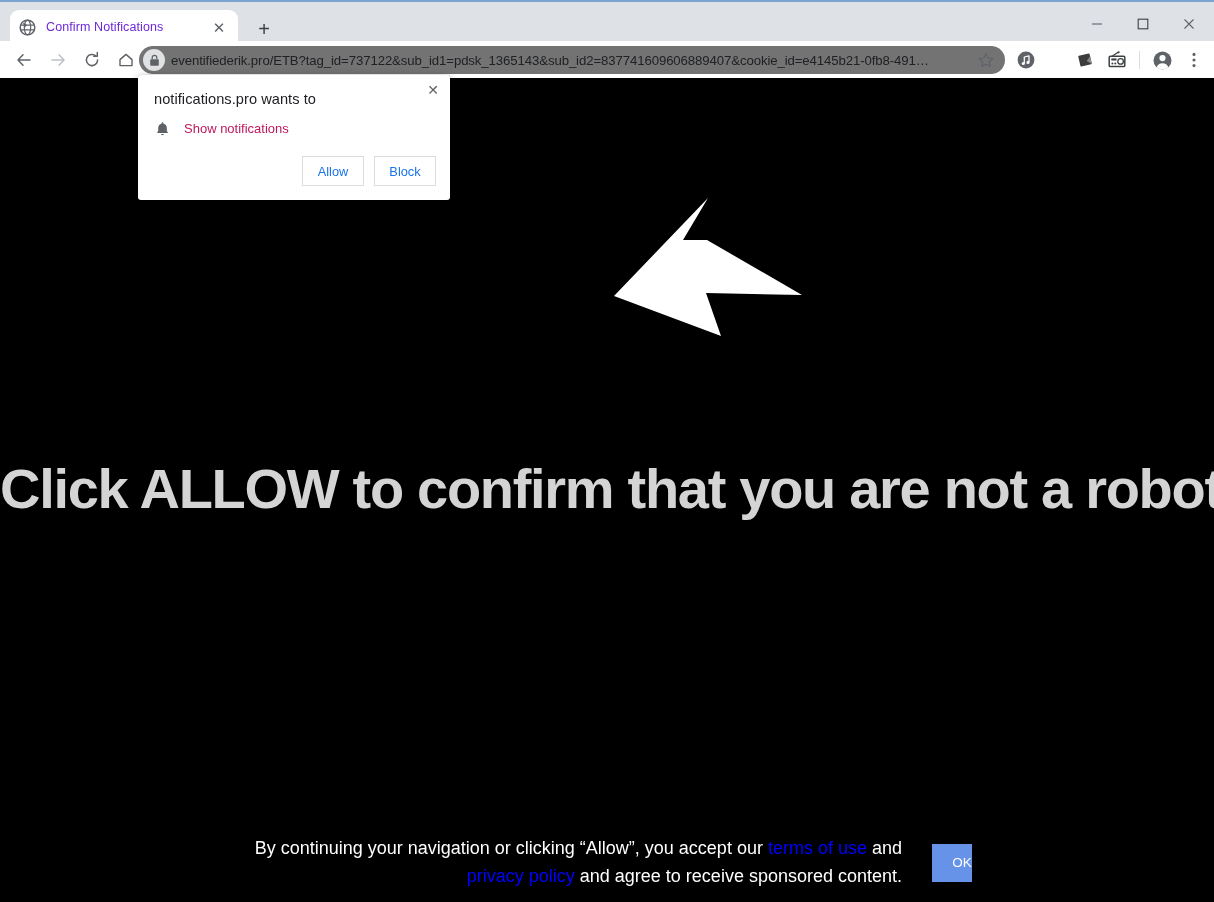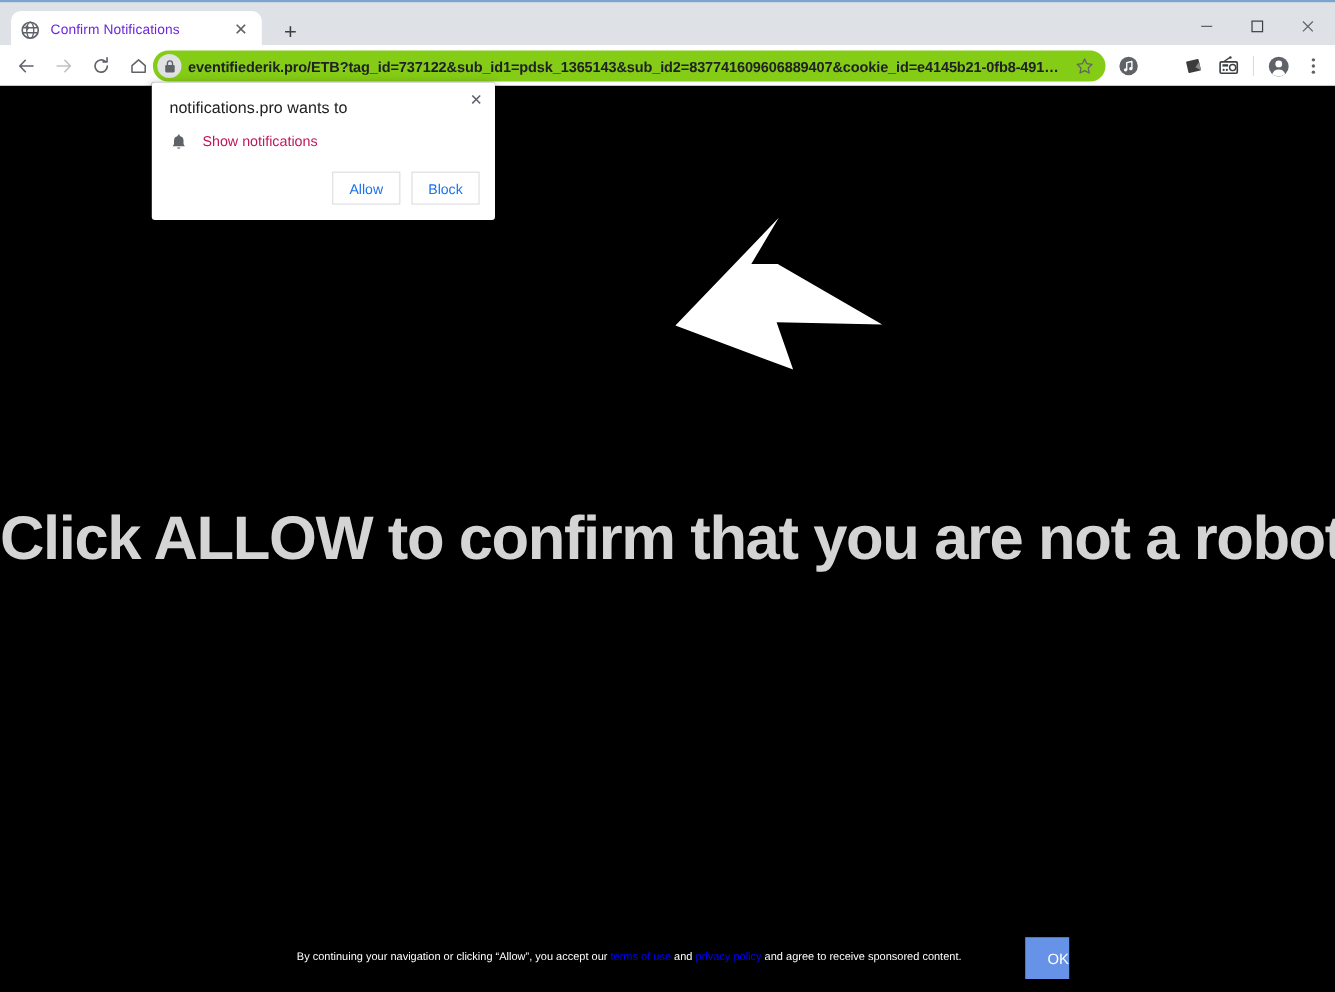--- a/index.html
+++ b/index.html
@@ -112,27 +112,26 @@
     flex: 0 0 auto;
   }
   .nav-btn:first-child { margin-left: 10px; }
   .nav-btn svg { display: block; }
 
   
   #omnibox {
     position: absolute;
     left: 139px; top: 46px;
     width: 866px; height: 28px;
-    background: #84cc16;
+    background: #737373;
     border-radius: 14px;
     display: flex;
     align-items: center;
     padding: 0 4px 0 4px;
     cursor: text;
-    font-weight: bold;
   }
   #site-info-button {
     width: 22px; height: 22px;
     flex: 0 0 22px;
     display: flex; align-items: center; justify-content: center;
     border-radius: 50%;
     background: #dfe1e3;
     margin-right: 6px;
     cursor: pointer;
   }
@@ -211,22 +210,22 @@
     position: absolute;
     left: 0; bottom: 12px;
     width: 1214px;
     display: flex;
     align-items: center;
     justify-content: center;
     padding: 0 16px;
   }
   #consent-text {
     width: 660px;
-    text-align: center;
-    font-size: 10px;
+    text-align: right;
+    font-size: 18px;
     color: #ffffff;
     line-height: 1.52;
   }
   #consent-text a {
     color: #0000ff;
     text-decoration: none;
   }
   #ok-button {
     margin-left: 30px;
     width: 40px; height: 38px;

